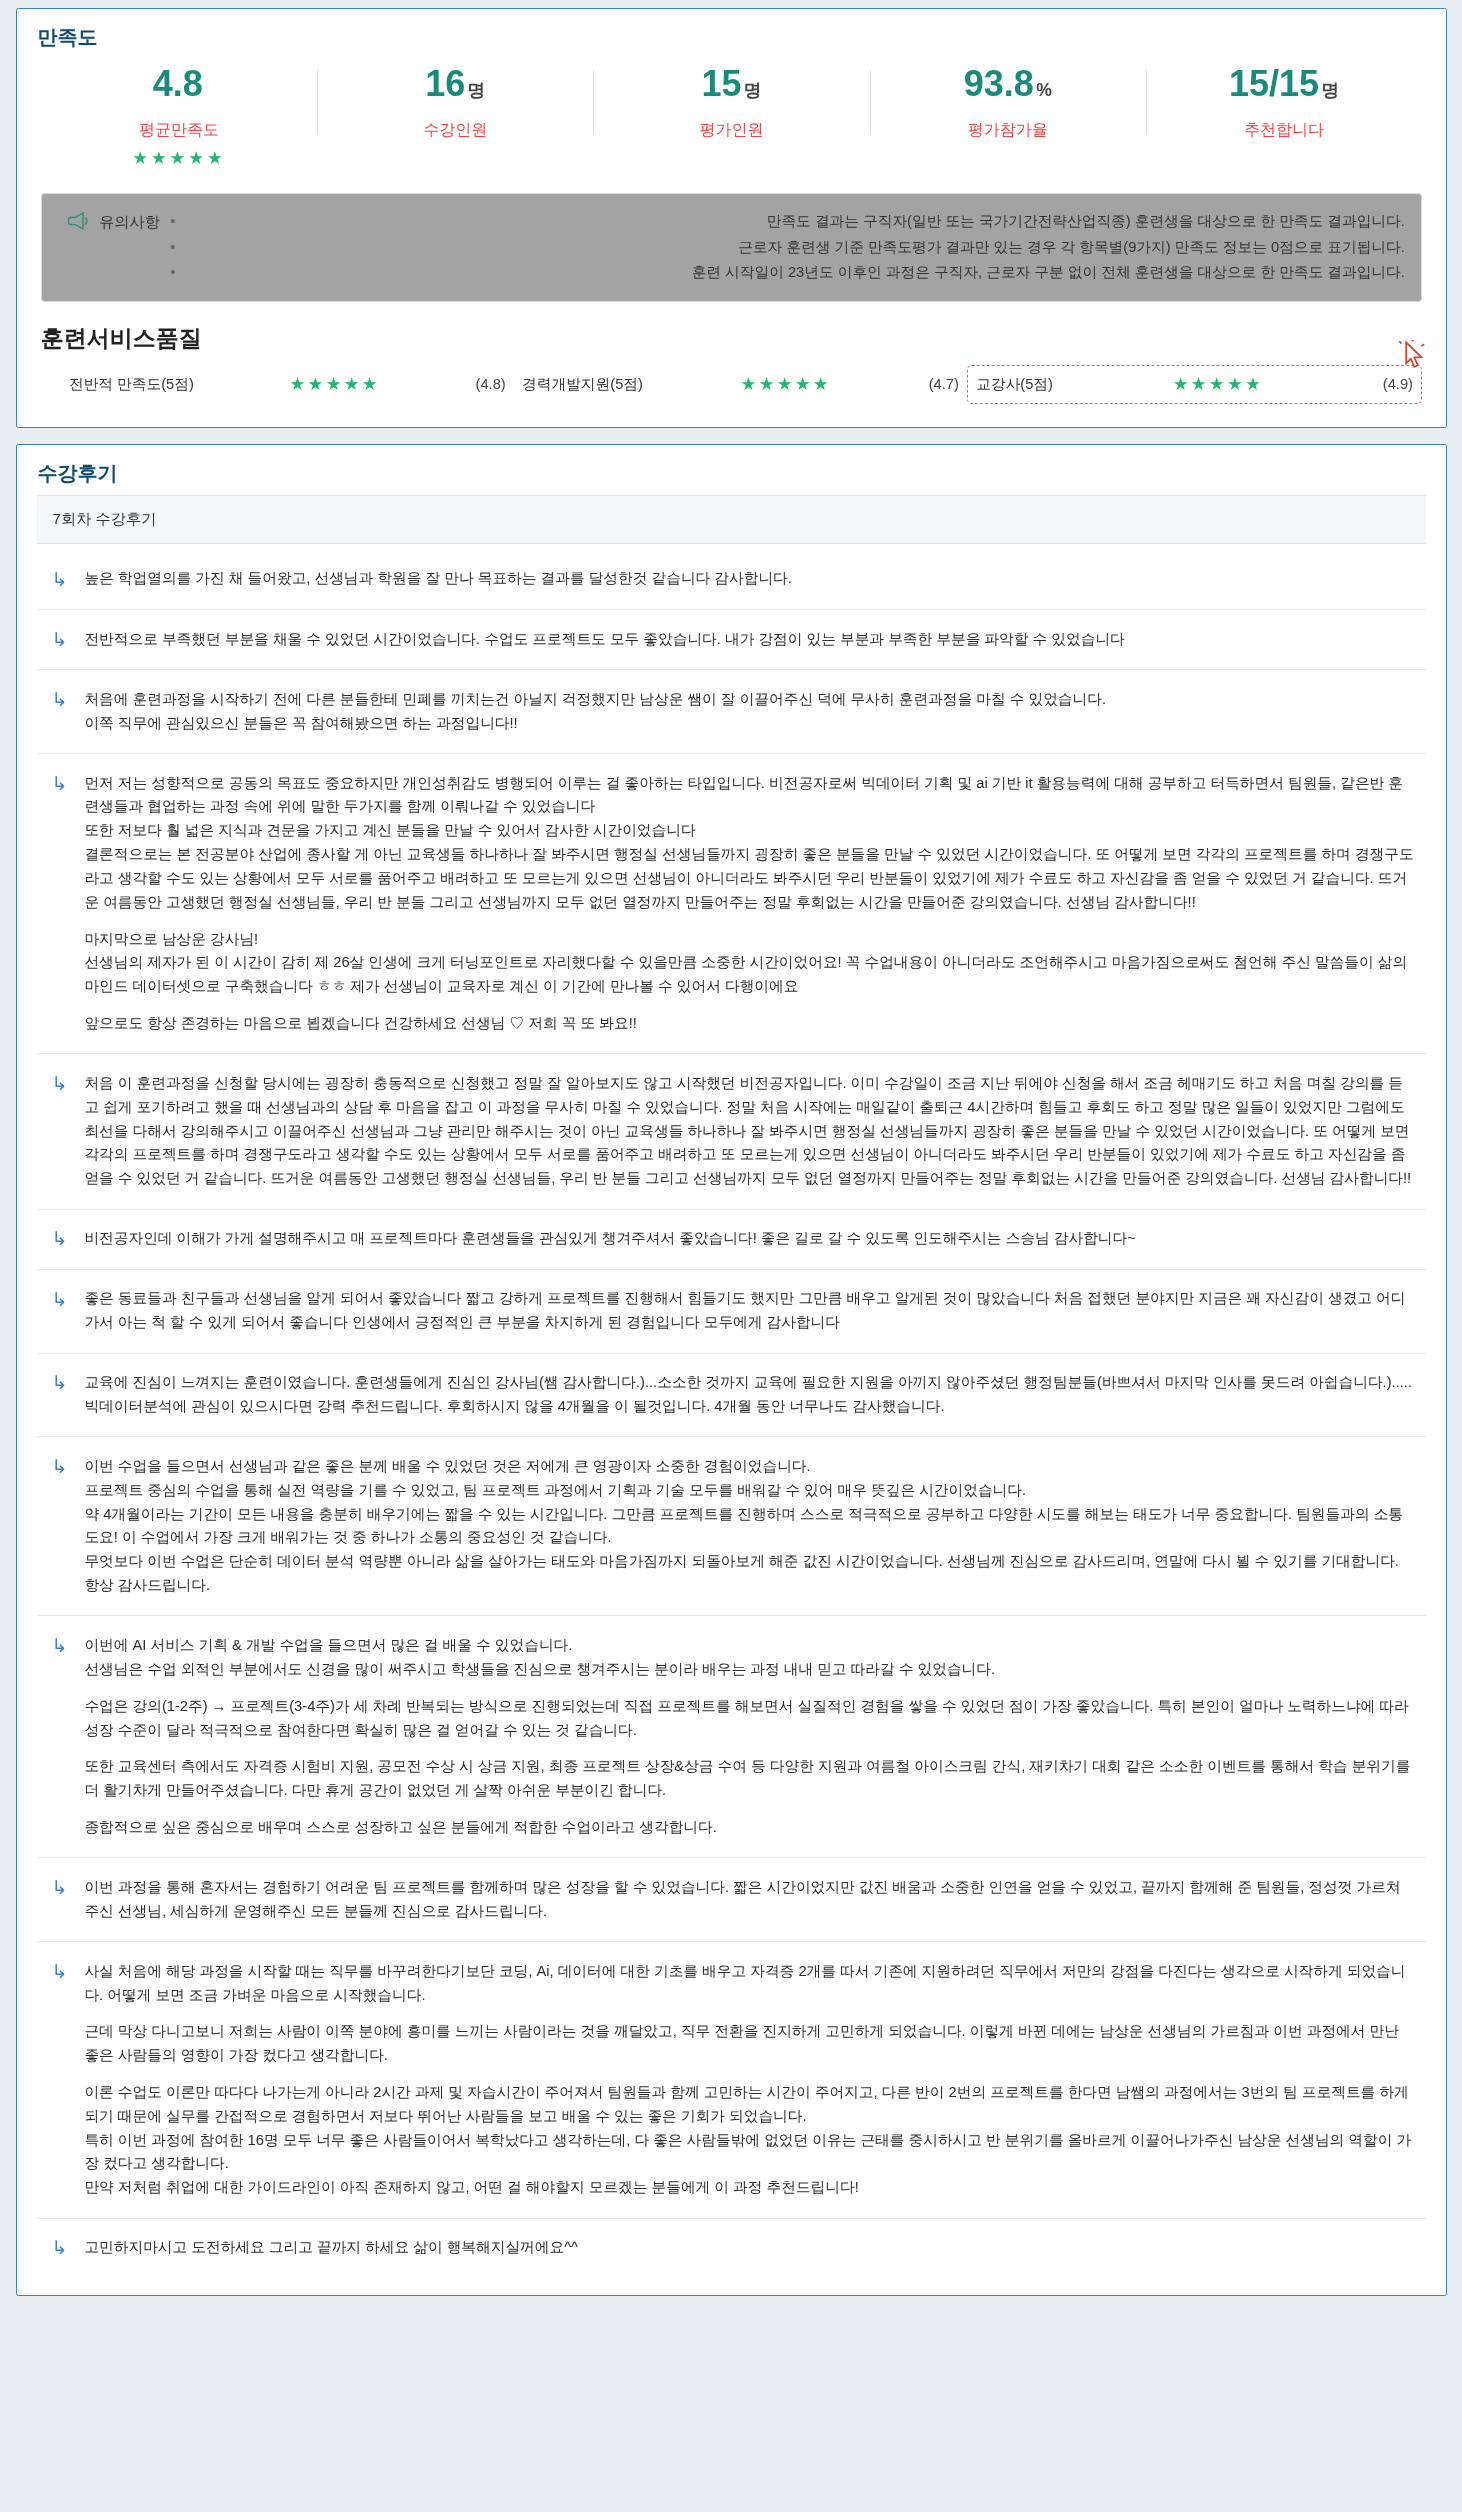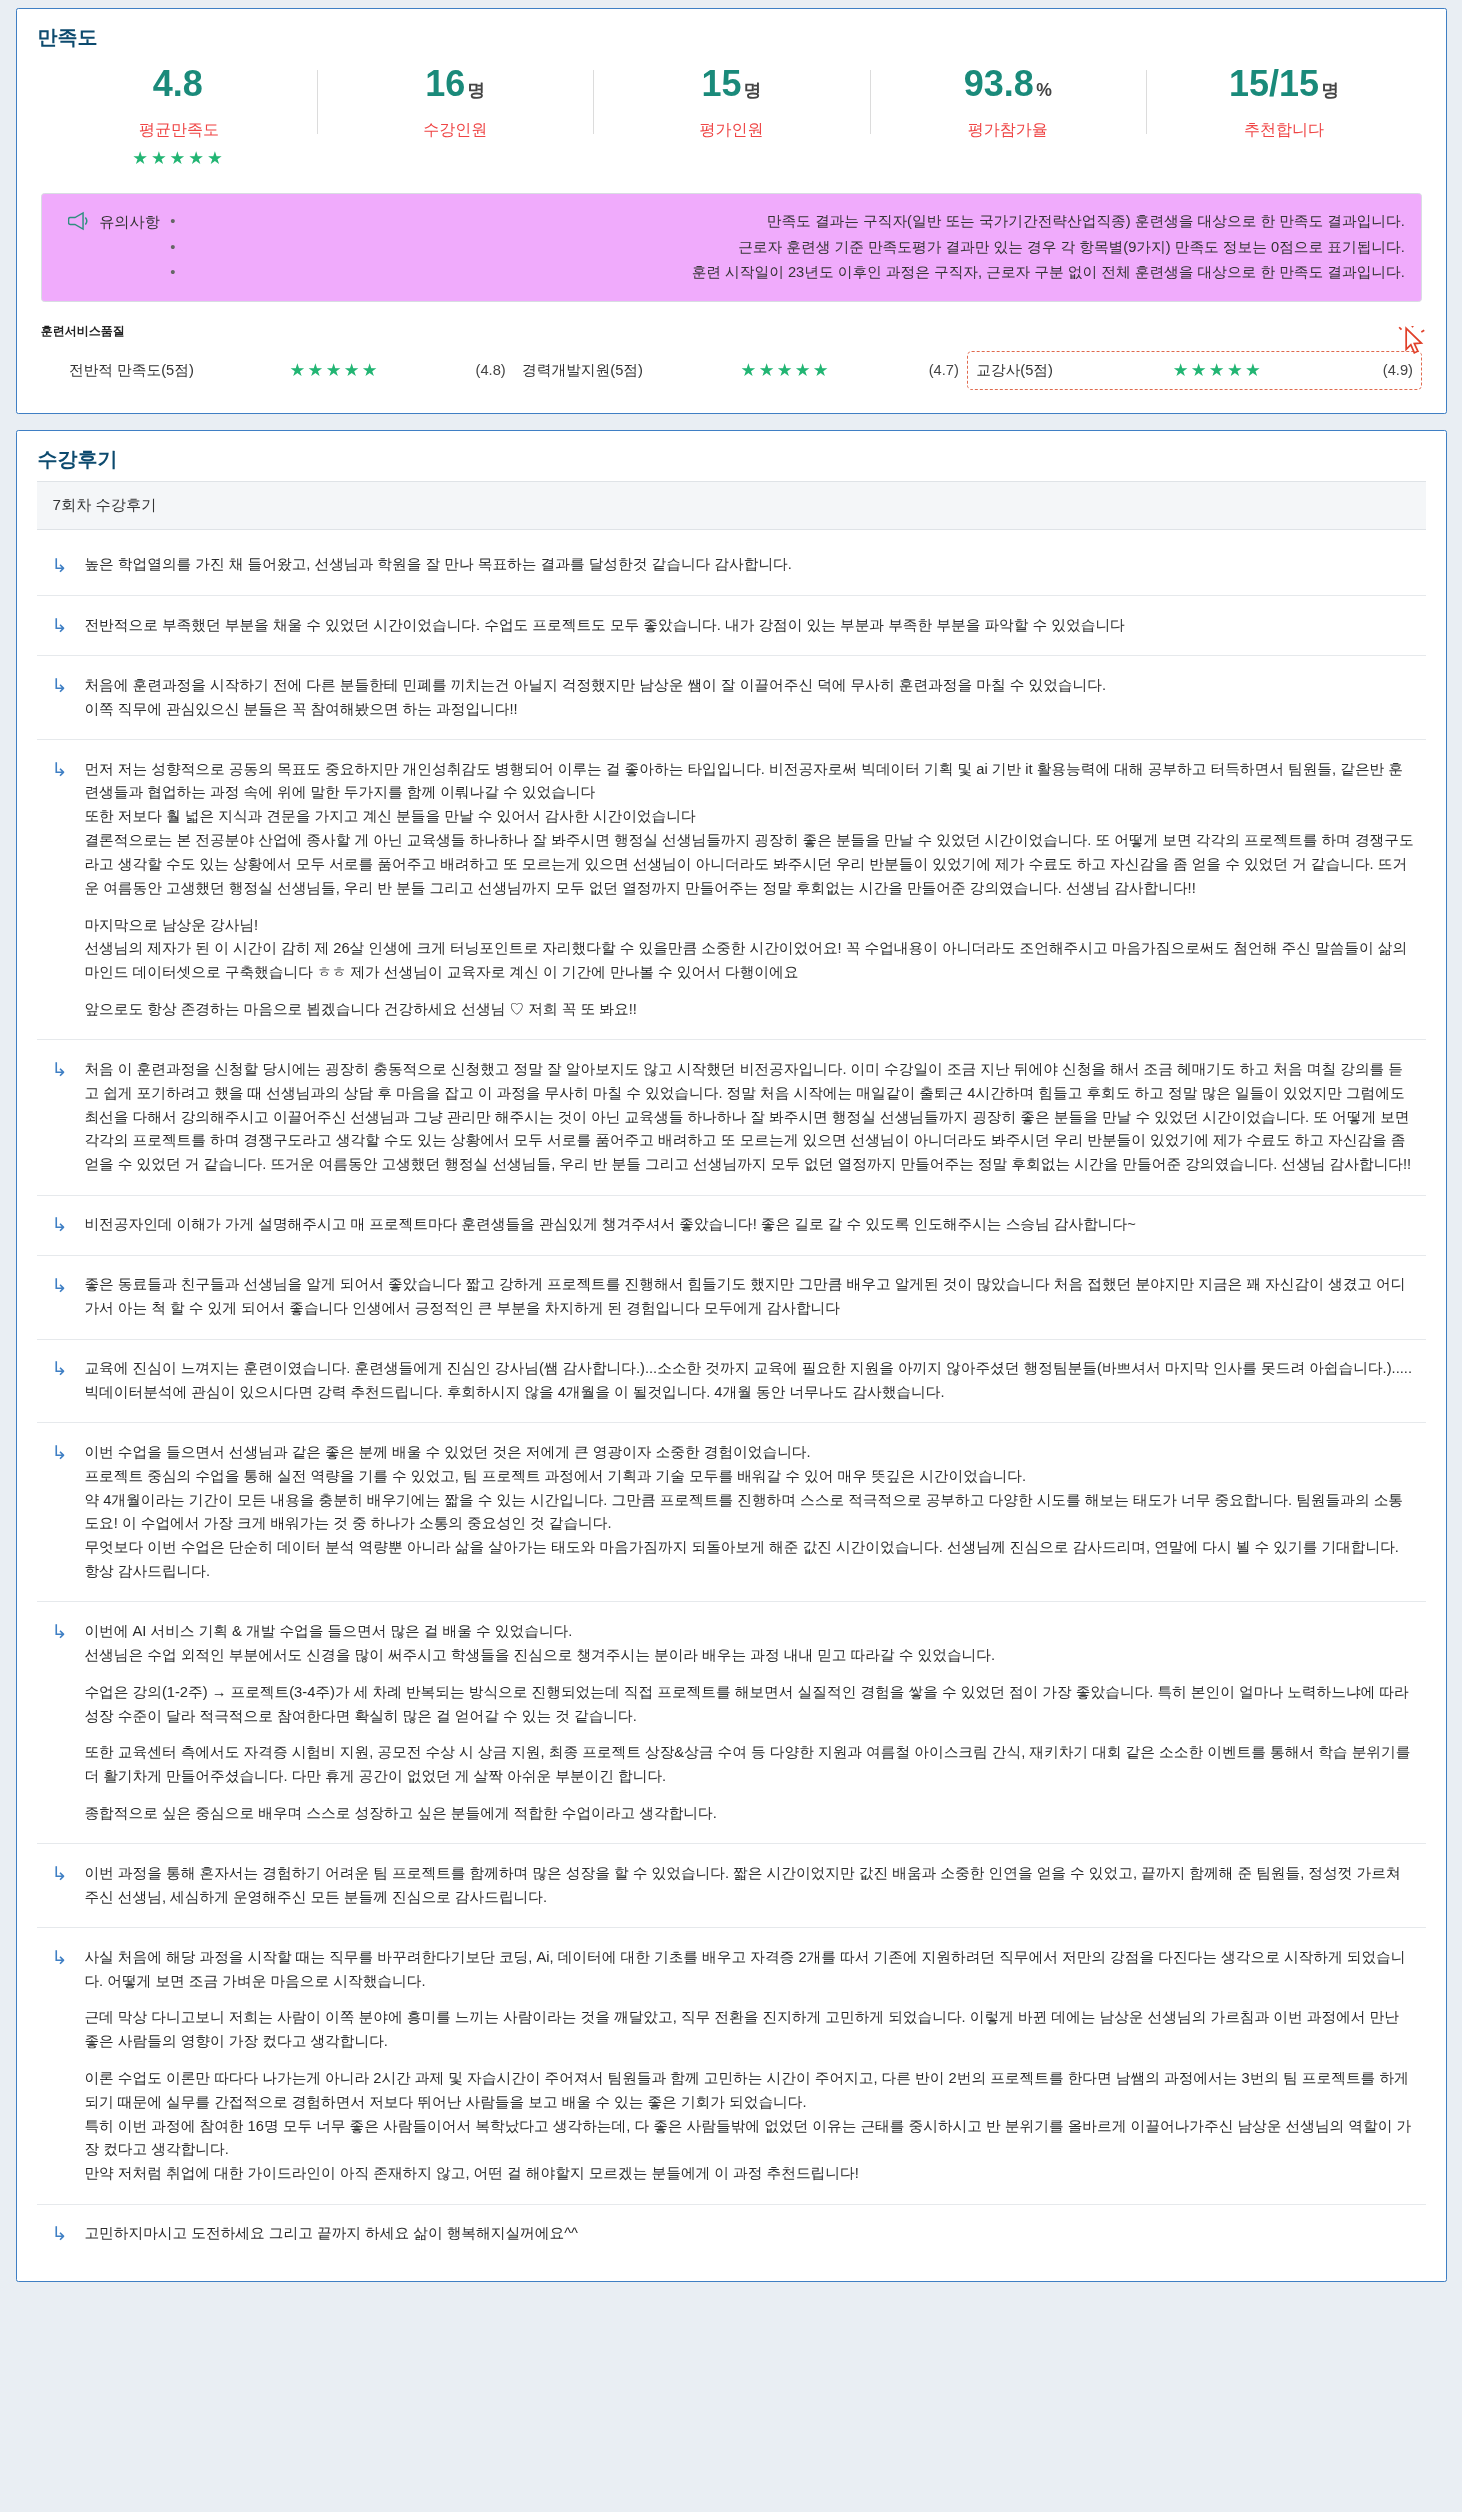--- a/index.html
+++ b/index.html
@@ -67,21 +67,21 @@
     font-size: 17.6px;
     color: #22b573;
     letter-spacing: 2.9px;
   }
 
   
   .notice {
     margin: 0 23.4px 21px 23.4px;
     border: 0.6px solid #d8dde2;
     border-radius: 3.5px;
-    background: #f0abfc;
+    background: #a3a3a3;
     display: flex;
     padding: 15.2px 16.4px;
   }
   .notice-icon {
     width: 41px;
     flex: 0 0 41px;
     color: #2f8f7f;
     font-size: 20px;
     text-align: center;
     padding-top: 2.3px;
@@ -106,21 +106,21 @@
   }
   .notice-item::before {
     content: "•";
     position: absolute;
     left: 1.2px;
     color: #666;
   }
 
   
   .sq-title {
-    font-size: 12px;
+    font-size: 23px;
     font-weight: bold;
     color: #222;
     padding: 0 23.4px 7px 23.4px;
   }
   .sq-row {
     display: flex;
     align-items: center;
     padding: 3.5px 23.4px 23.4px 23.4px;
     position: relative;
     margin-left: 20px;

